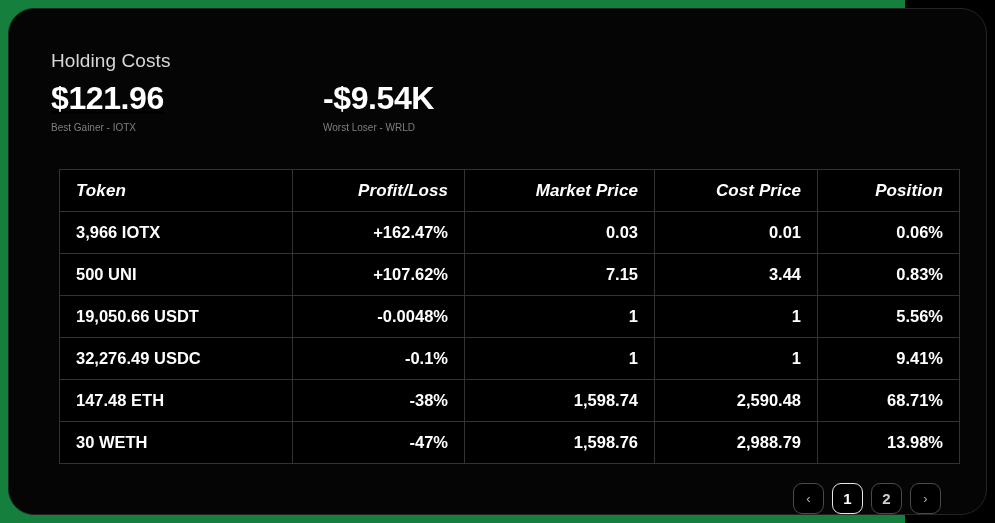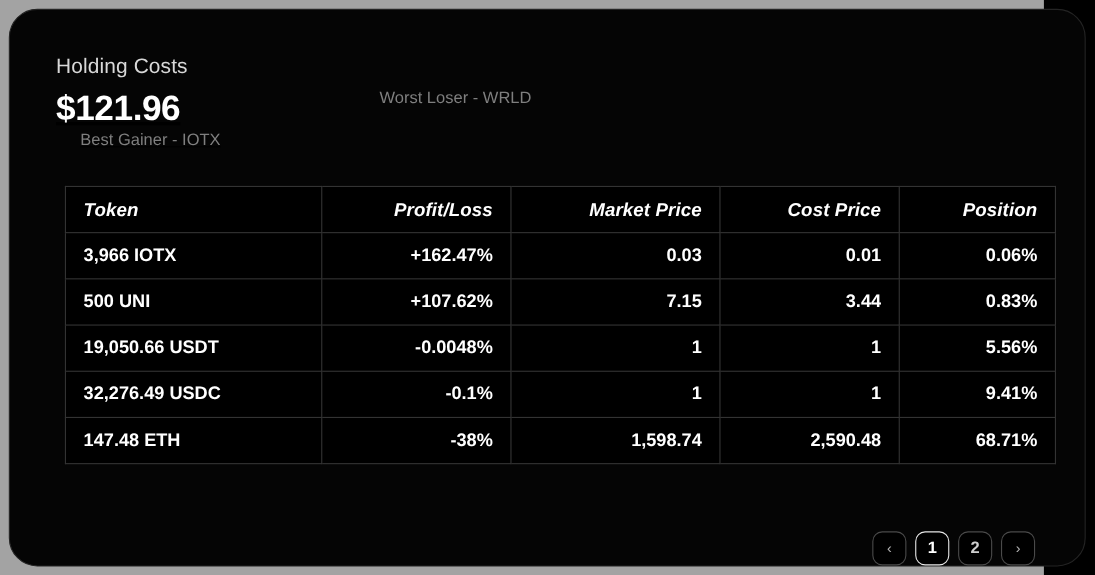--- a/index.html
+++ b/index.html
@@ -13,22 +13,21 @@
     height: 523px;
     overflow: hidden;
     font-family: "Liberation Sans", sans-serif;
     -webkit-font-smoothing: antialiased;
   }
 
   .screen {
     position: relative;
     width: 905px;
     height: 523px;
-    background: #a3a3a3;
-    padding-left: 44px;
+    background: #15803d;
   }
 
   
   .card {
     position: absolute;
     left: 8px;
     top: 8px;
     width: 979px;
     height: 507px;
     box-sizing: border-box;
@@ -65,27 +64,26 @@
 
   .stat-value {
     font-size: 32px;
     font-weight: 700;
     color: #ffffff;
     line-height: 38px;
     letter-spacing: -0.4px;
     white-space: nowrap;
   }
   .stat-label {
-    font-size: 15px;
+    font-size: 10px;
     font-weight: 400;
     color: #7f7f7f;
     line-height: 18px;
     margin-top: 2px;
     white-space: nowrap;
-    margin-left: 22px;
   }
 
   
   .table-wrap {
     position: absolute;
     left: 50px;
     top: 160px;
     width: 900px;
   }
   table.holdings {
@@ -168,20 +166,21 @@
     <div class="summary">
       <div class="summary-title">Holding Costs</div>
 
       <div class="stats-row">
         <div class="stat stat-best">
           <div class="stat-value">$121.96</div>
           <div class="stat-label">Best Gainer - IOTX</div>
         </div>
 
         <div class="stat stat-worst">
+          <div class="stat-value">-$9.54K</div>
           <div class="stat-label">Worst Loser - WRLD</div>
         </div>
       </div>
     </div>
 
     <div class="table-wrap">
       <table class="holdings">
         <colgroup>
           <col class="c-token">
           <col class="c-pl">
@@ -227,20 +226,27 @@
             <td class="ta-right">1</td>
             <td class="ta-right">9.41%</td>
           </tr>
           <tr>
             <td class="ta-left">147.48 ETH</td>
             <td class="ta-right">-38%</td>
             <td class="ta-right">1,598.74</td>
             <td class="ta-right">2,590.48</td>
             <td class="ta-right">68.71%</td>
           </tr>
+          <tr>
+            <td class="ta-left">30 WETH</td>
+            <td class="ta-right">-47%</td>
+            <td class="ta-right">1,598.76</td>
+            <td class="ta-right">2,988.79</td>
+            <td class="ta-right">13.98%</td>
+          </tr>
         </tbody>
       </table>
     </div>
 
     <div class="pagination">
       <button class="page-btn arrow">‹</button>
       <button class="page-btn active">1</button>
       <button class="page-btn">2</button>
       <button class="page-btn arrow">›</button>
     </div>

